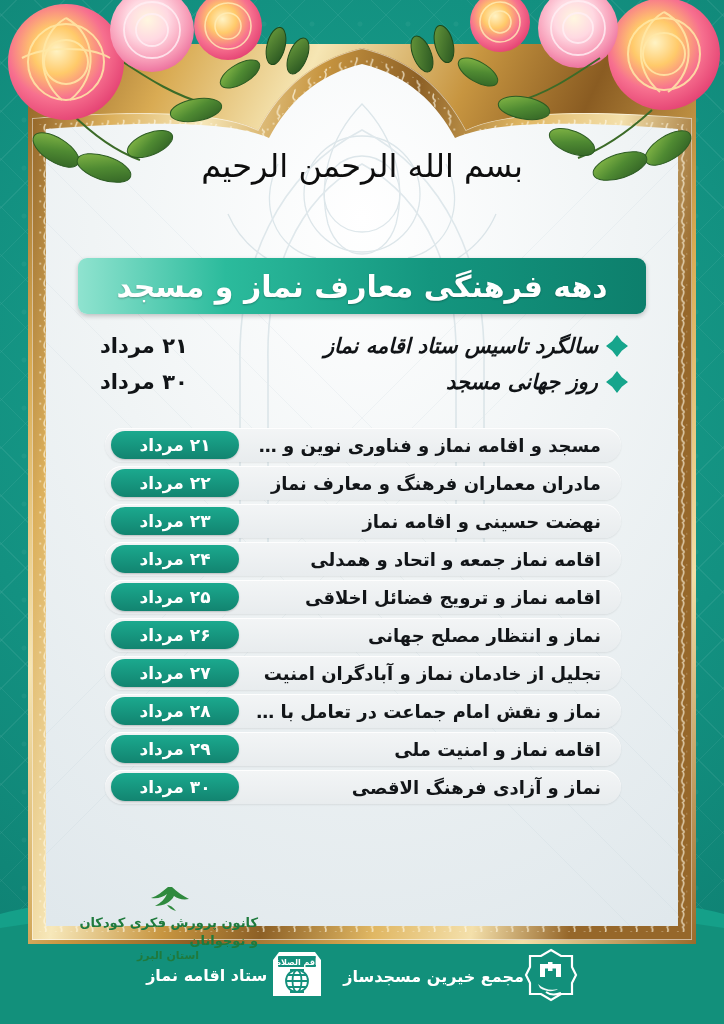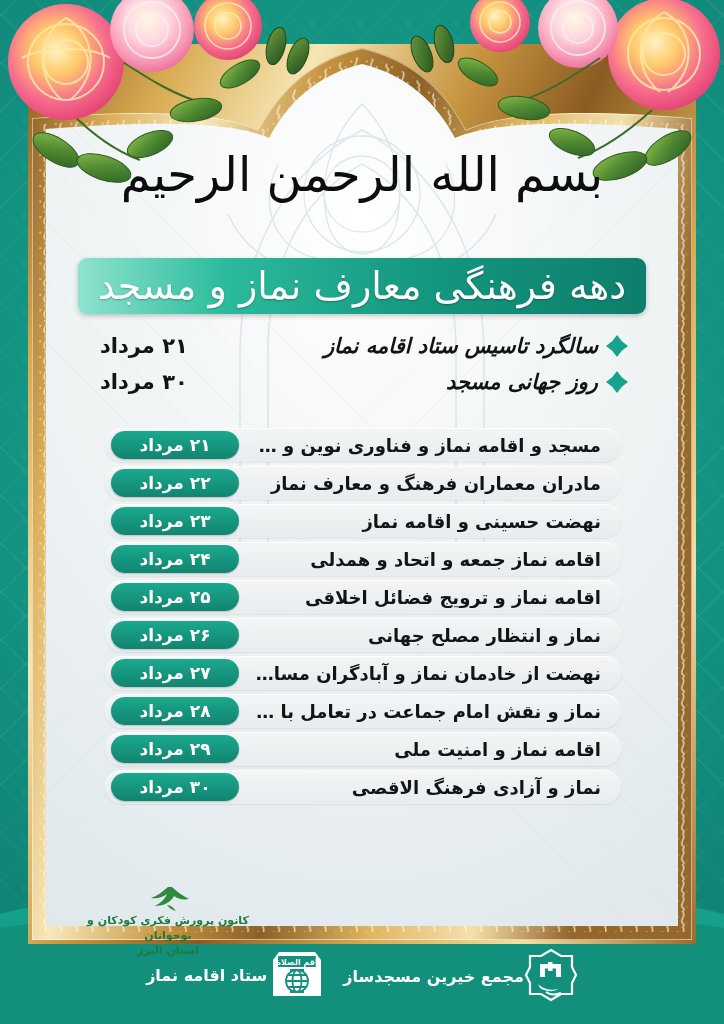--- a/index.html
+++ b/index.html
@@ -32,35 +32,35 @@
     background:linear-gradient(115deg,#8a5c22 0%,#d9ab53 14%,#f6e6b4 27%,#c79540 42%,#8a5c22 54%,#d9ab53 70%,#f2dea6 84%,#9a6a2a 100%);
     -webkit-mask-image:var(--archmask);mask-image:var(--archmask);
   }
 
   
   .flowers{position:absolute;left:0;top:0;width:724px;height:215px;pointer-events:none;}
 
   
   .bismillah{
     position:absolute;left:0;right:0;top:150px;text-align:center;
-    font-size:48px;line-height:1;color:#0d0d0d;
+    font-size:32px;line-height:1;color:#0d0d0d;
     font-family:"DejaVu Sans","Liberation Sans",sans-serif;
     text-shadow:0 1px 0 rgba(255,255,255,.6);
   }
 
   
   .title-banner{
     position:absolute;left:78px;top:258px;width:568px;height:56px;
     border-radius:9px;
     background:linear-gradient(90deg,#8fe3cf 0%,#2bbb9c 26%,#14967f 62%,#0d7f6c 100%);
     box-shadow:0 2px 5px rgba(0,0,0,.22);
     display:flex;align-items:center;justify-content:center;
   }
   .title-banner span{
-    color:#ffffff;font-size:38px;font-weight:normal;letter-spacing:-.5px;
+    color:#ffffff;font-size:30px;font-weight:bold;letter-spacing:-.5px;
     white-space:nowrap;text-shadow:0 1px 2px rgba(0,0,0,.28);
   }
 
   
   .head-list{position:absolute;left:100px;top:328px;width:528px;}
   .head-row{
     display:flex;align-items:center;justify-content:flex-start;
     height:36px;
   }
   .head-bullet{
@@ -100,21 +100,21 @@
     white-space:nowrap;overflow:hidden;text-overflow:ellipsis;
     width:100%;text-align:right;
   }
 
   
   .bottom-wave{position:absolute;left:0;bottom:0;width:724px;height:180px;}
 
   
   .kanoon{position:absolute;left:78px;top:886px;width:180px;text-align:center;}
   .kanoon .mark{display:block;margin:0 auto 2px;width:46px;height:26px;}
-  .kanoon .l1{display:block;font-size:11px;color:#1f7a3d;font-weight:bold;line-height:1.35;letter-spacing:.2px;}
+  .kanoon .l1{display:block;font-size:13px;color:#1f7a3d;font-weight:bold;line-height:1.35;letter-spacing:.2px;text-align:right;}
   .kanoon .l2{display:block;font-size:11px;color:#1f7a3d;font-weight:bold;line-height:1.35;}
 
   
   .footer-logos{
     position:absolute;left:0;right:0;bottom:22px;
     display:flex;align-items:flex-end;justify-content:center;gap:16px;
   }
   .flogo{display:flex;align-items:center;}
   .flogo .cap{color:#ffffff;font-size:16px;font-weight:bold;margin-top:2px;white-space:nowrap;}
 </style>
@@ -386,21 +386,21 @@
       <div class="row-badge">
         <span>۲۶ مرداد</span>
       </div>
       <div class="row-text">نماز و انتظار مصلح جهانی</div>
     </div>
 
     <div class="row">
       <div class="row-badge">
         <span>۲۷ مرداد</span>
       </div>
-      <div class="row-text">نهضت از خادمان نماز و آبادگران مساجد</div>
+      <div class="row-text">تجلیل از خادمان نماز و آبادگران امنیت</div>
     </div>
 
     <div class="row">
       <div class="row-badge">
         <span>۲۸ مرداد</span>
       </div>
       <div class="row-text">نماز و نقش امام جماعت در تعامل با نسل نو</div>
     </div>
 
     <div class="row">

